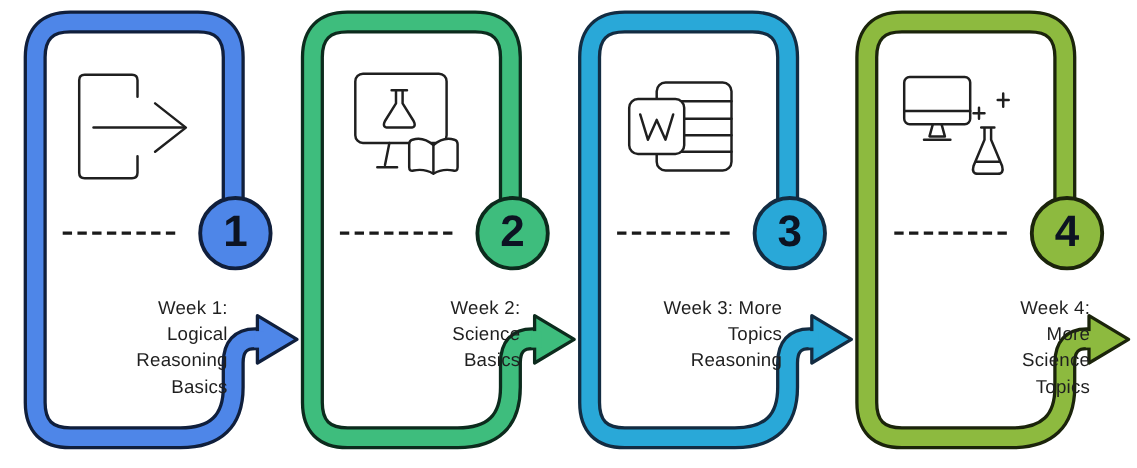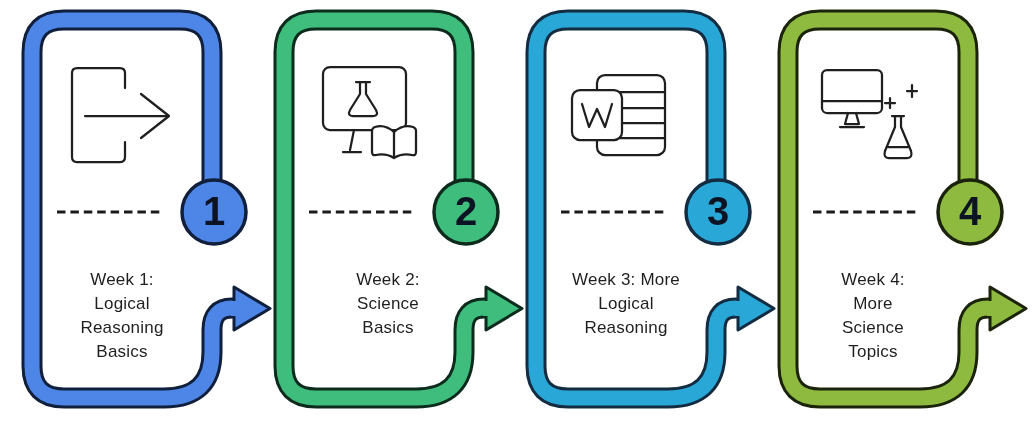--- a/index.html
+++ b/index.html
@@ -10,21 +10,21 @@
   .canvas svg { position:absolute; left:0; top:0; }
   .band-outline { fill:none; stroke-width:21; }
   .band-color   { fill:none; stroke-width:15; }
   .arrow-head   { stroke-width:3; stroke-linejoin:round; }
   .joint        { stroke:none; }
   .node-circle  { stroke-width:3.5; }
   .dash-line    { stroke-width:3; stroke-dasharray:8.5 4.9; fill:none; }
   .icon { fill:none; stroke-width:2.25; stroke-linecap:round; stroke-linejoin:round; }
   .icon .wfill { fill:#ffffff; }
   .label {
-    position:absolute; top:268px; width:170px; text-align:center;
+    position:absolute; top:268px; width:170px; text-align:right;
     font-size:17px; line-height:24px; color:var(--text,#1f1f1f);
     white-space:pre-line; letter-spacing:0.2px;
   }
   .num {
     position:absolute; top:190px; width:64px; height:42px; line-height:42px;
     text-align:center; font-size:40px; font-weight:bold; color:var(--num,#0c1322);
   }
 </style>
 </head>
 <body>
@@ -116,20 +116,20 @@
   <div class="num" style="left:938px">4</div>
 
   <div class="label" style="left:37px">Week 1:
 Logical
 Reasoning
 Basics</div>
   <div class="label" style="left:303px">Week 2:
 Science
 Basics</div>
   <div class="label" style="left:541px">Week 3: More
-Logical
+Topics
 Reasoning</div>
-  <div class="label" style="left:788px">Week 4:
+  <div class="label" style="left:821px">Week 4:
 More
 Science
 Topics</div>
 
 </div>
 
 </body></html>

